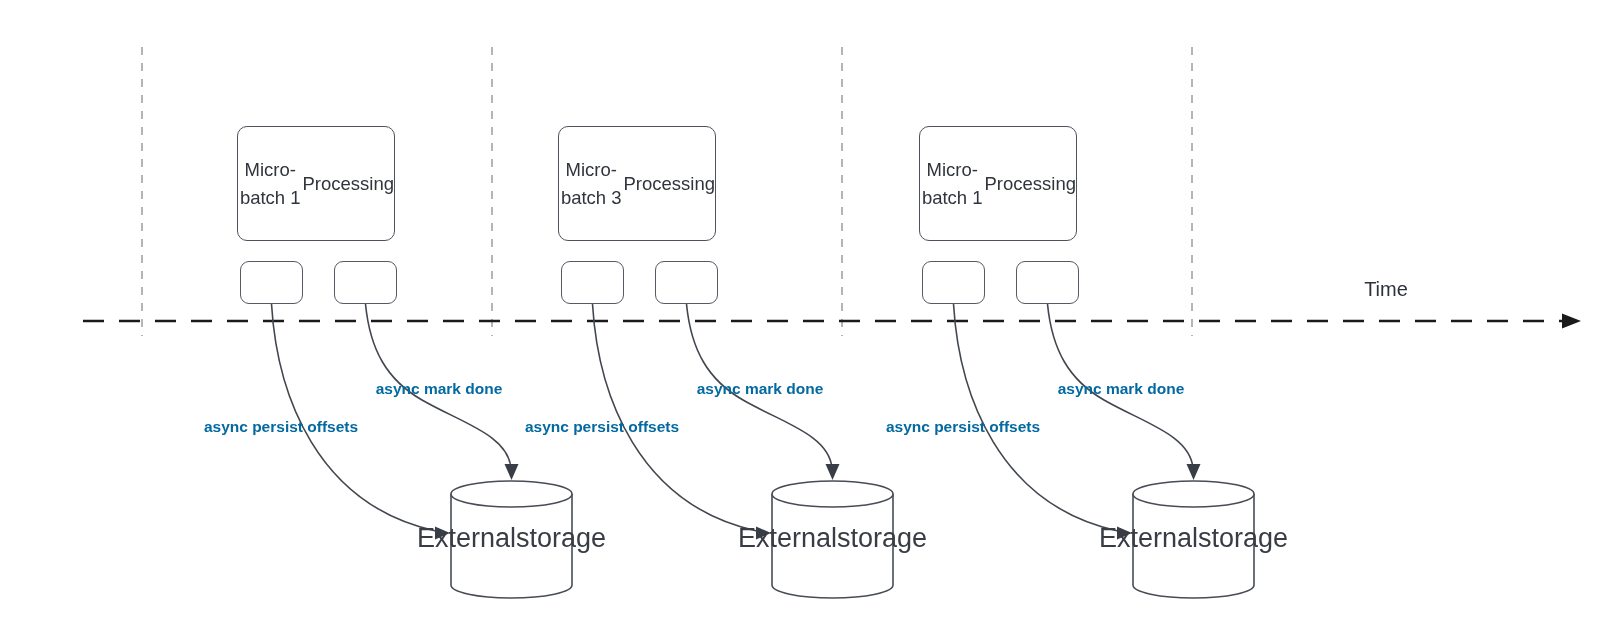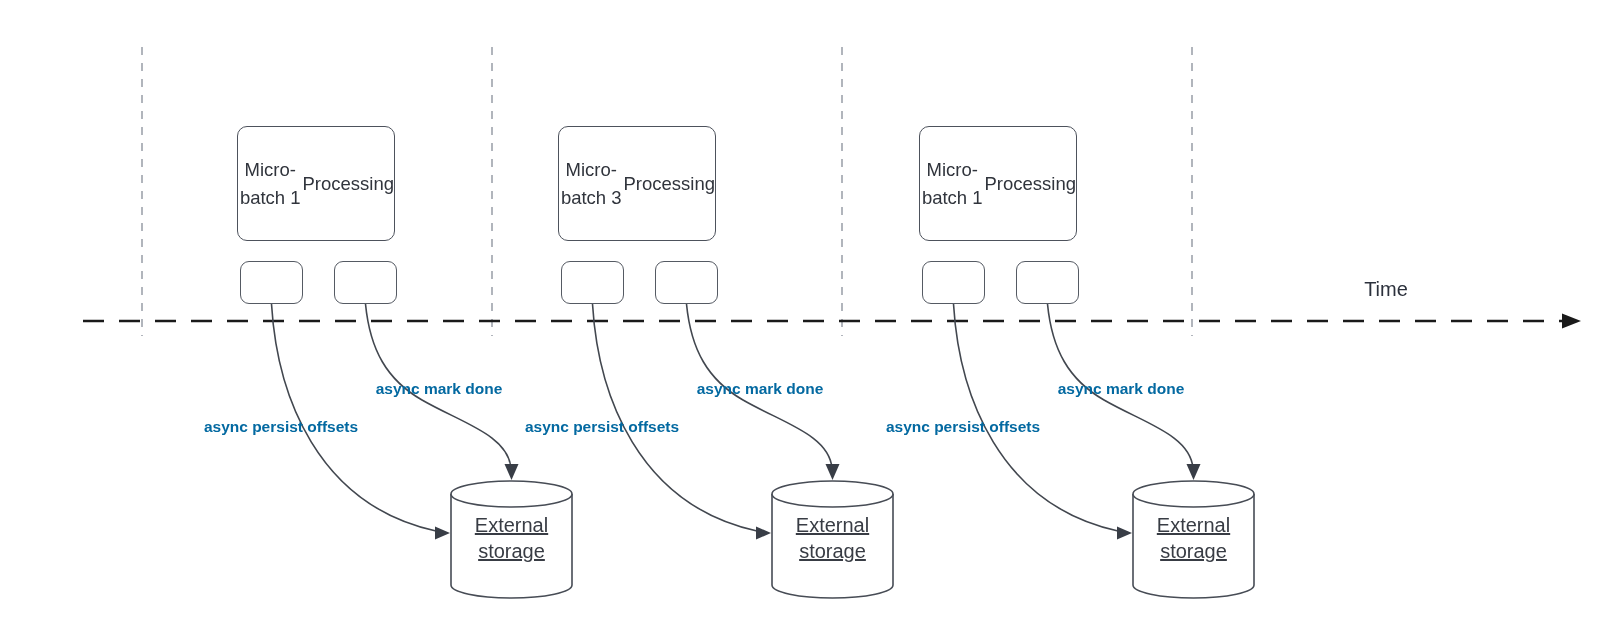--- a/index.html
+++ b/index.html
@@ -79,28 +79,27 @@
     color: #0369a1;
     white-space: nowrap;
   }
   .lbl-persist { left: 44px; top: 419px; }
   .lbl-markdone { left: 202px; top: 381px; }
   .storage-text {
     position: absolute;
     left: 214px; top: 483px;
     width: 121px; height: 110px;
     display: flex;
-    flex-direction: column;
+    flex-direction: row;
     align-items: center;
     justify-content: center;
-    font-size: 20px;
+    font-size: 27px;
     line-height: 26px;
     color: #383c44;
     text-align: center;
-    text-decoration: underline;
   }
 </style>
 </head>
 <body>
 
 <div class="canvas">
 
   <svg class="layer-global" viewBox="0 0 1600 642">
     <line x1="142" y1="47" x2="142" y2="336" stroke="#b1b5bc" stroke-width="2" stroke-dasharray="8 8"></line>
     <line x1="492" y1="47" x2="492" y2="336" stroke="#b1b5bc" stroke-width="2" stroke-dasharray="8 8"></line>

